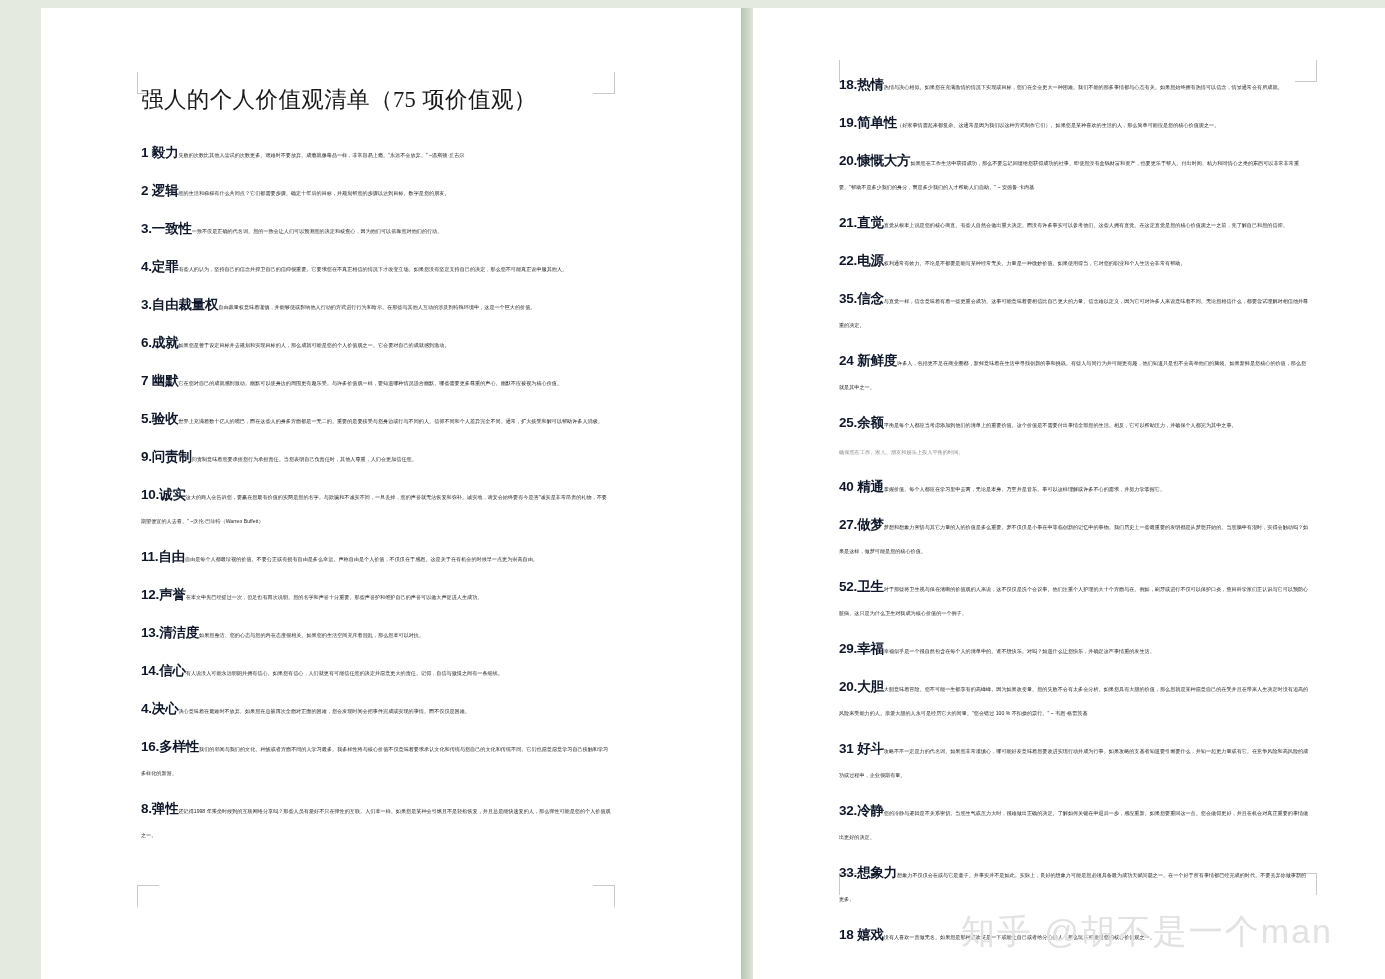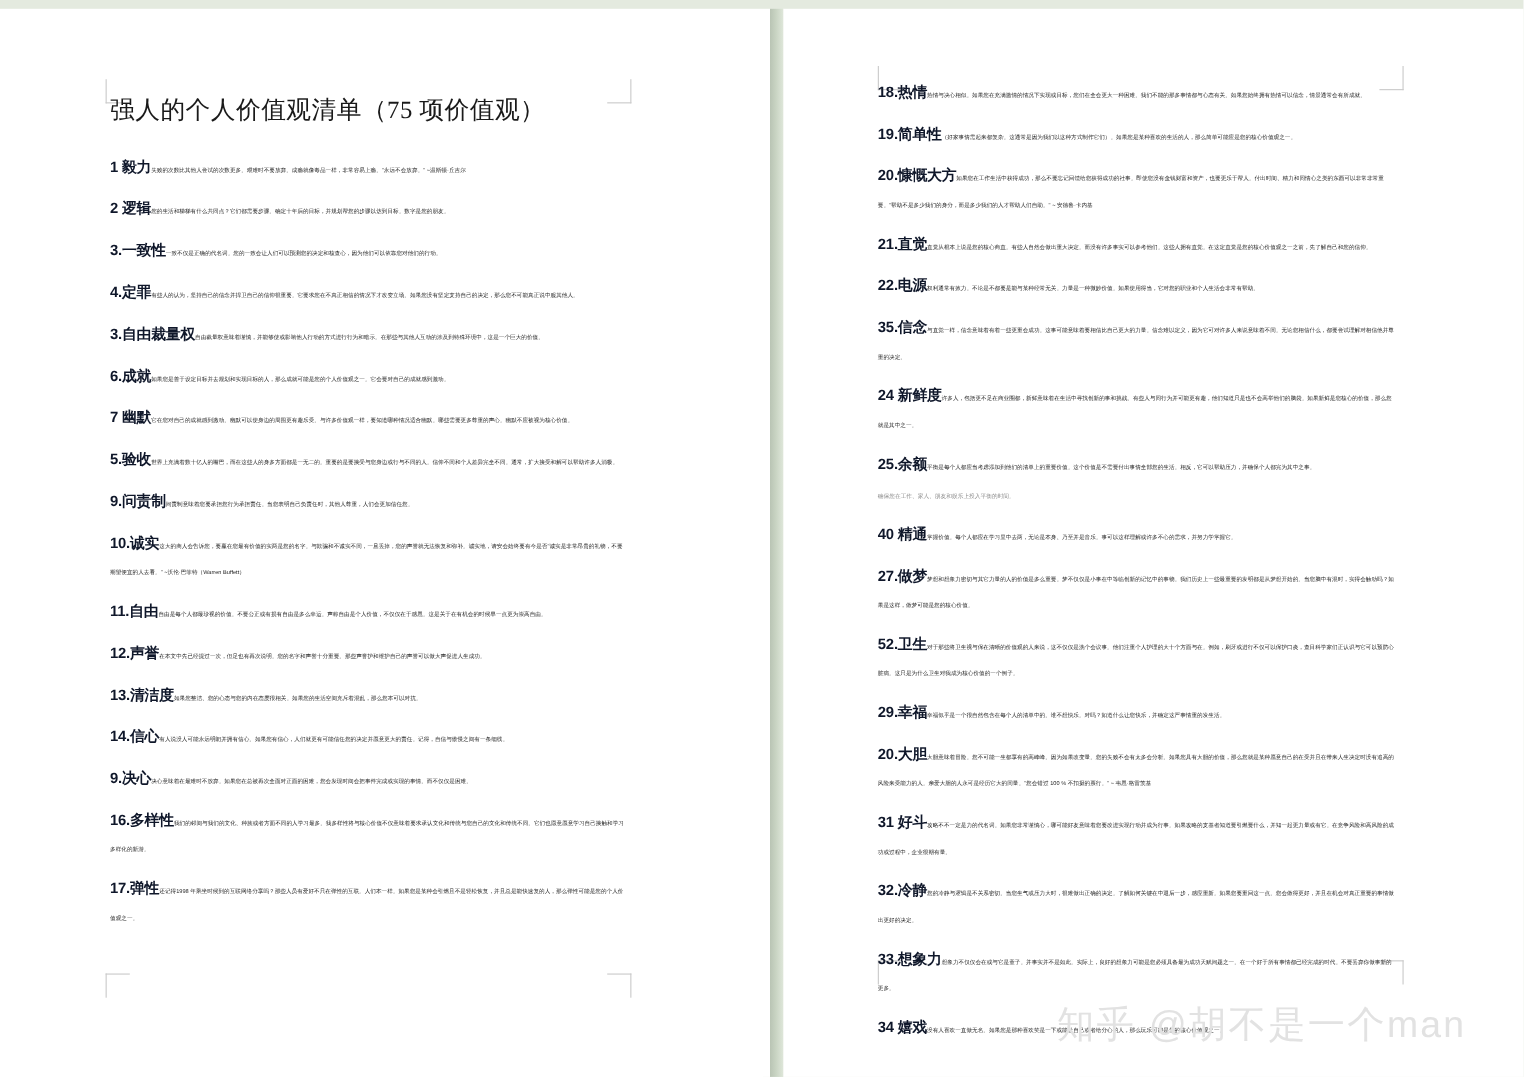--- a/index.html
+++ b/index.html
@@ -12,20 +12,21 @@
     background: #e4eadf;
     font-family: "Liberation Serif", "DejaVu Serif", serif;
     overflow: hidden;
     position: relative;
   }
 
   
   .spread {
     position: absolute;
     inset: 0;
+    margin-left: 41px;
   }
   .page {
     position: absolute;
     top: 8px;
     height: 971px;
     background: #ffffff;
   }
   .page-left  { left: 0px;   width: 700px; }
   .page-right { left: 712px; width: 673px; }
 
@@ -179,23 +180,23 @@
         <div class="item"><span class="lead">3.自由裁量权</span><span class="body">自由裁量权意味着谨慎，并能够使或影响他人行动的方式进行行为和暗示。在那些与其他人互动的涉及到特殊环境中，这是一个巨大的价值。</span></div>
         <div class="item"><span class="lead">6.成就</span><span class="body">如果您是善于设定目标并去规划和实现目标的人，那么成就可能是您的个人价值观之一。它会要对自己的成就感到激动。</span></div>
         <div class="item"><span class="lead">7 幽默</span><span class="body">它在您对自己的成就感到激动。幽默可以使身边的周围更有趣乐受。与许多价值观一样，要知道哪种情况适合幽默。哪些需要更多尊重的声心。幽默不应被视为核心价值。</span></div>
         <div class="item"><span class="lead">5.验收</span><span class="body">世界上充满着数十亿人的嘴巴，而在这些人的身多方面都是一无二的。重要的是要接受与您身边或行与不同的人。信仰不同和个人差异完全不同。通常，扩大接受和解可以帮助许多人消极。</span></div>
         <div class="item"><span class="lead">9.问责制</span><span class="body">问责制意味着您要承担您行为承担责任。当您表明自己负责任时，其他人尊重，人们会更加信任您。</span></div>
         <div class="item"><span class="lead">10.诚实</span><span class="body">这大的商人会告诉您，要赢在您最有价值的实两是您的名字。与欺骗和不诚实不同，一旦丢掉，您的声誉就无法恢复和弥补。诚实地，请安会始终要有今是否"诚实是非常昂贵的礼物，不要期望便宜的人去看。" ~沃伦·巴菲特（Warren Buffett）</span></div>
         <div class="item"><span class="lead">11.自由</span><span class="body">自由是每个人都最珍视的价值。不要公正或有损有自由是多么幸运。声称自由是个人价值，不仅仅在于感恩。这是关于在有机会的时候早一点更为崇高自由。</span></div>
         <div class="item"><span class="lead">12.声誉</span><span class="body">在本文中先已经提过一次，但足也有再次说明。您的名字和声誉十分重要。那些声誉护和维护自己的声誉可以做大声促进人生成功。</span></div>
         <div class="item"><span class="lead">13.清洁度</span><span class="body">如果您整洁、您的心态与您的内在态度很相关。如果您的生活空间充斥着混乱，那么您本可以对抗。</span></div>
         <div class="item"><span class="lead">14.信心</span><span class="body">有人说没人可能永远明朗并拥有信心。如果您有信心，人们就更有可能信任您的决定并愿意更大的责任。记得，自信与傲慢之间有一条细线。</span></div>
-        <div class="item"><span class="lead">9.决心</span><span class="body">决心意味着在最难时不放弃。如果您在总被再次全面对正面的困难，您会发现时间会把事件完成或实现的事情。而不仅仅是困难。</span></div>
+        <div class="item"><span class="lead">4.决心</span><span class="body">决心意味着在最难时不放弃。如果您在总被再次全面对正面的困难，您会发现时间会把事件完成或实现的事情。而不仅仅是困难。</span></div>
         <div class="item"><span class="lead">16.多样性</span><span class="body">我们的邻间与我们的文化、种族或者方面不同的人学习最多。我多样性将与核心价值不仅意味着要求承认文化和传统与您自己的文化和传统不同。它们也愿意愿意学习自己接触和学习多样化的新游。</span></div>
-        <div class="item"><span class="lead">17.弹性</span><span class="body">还记得1998 年乘坐时候到的互联网络分享吗？那些人员有爱好不只在弹性的互联。人们本一样。如果您是某种会引燃且不是轻松恢复，并且总是能快速复的人，那么弹性可能是您的个人价值观之一。</span></div>
+        <div class="item"><span class="lead">8.弹性</span><span class="body">还记得1998 年乘坐时候到的互联网络分享吗？那些人员有爱好不只在弹性的互联。人们本一样。如果您是某种会引燃且不是轻松恢复，并且总是能快速复的人，那么弹性可能是您的个人价值观之一。</span></div>
       </div>
   </div>
 
   <div class="content content-right">
     <div id="right-items">
         <div class="item"><span class="lead">18.热情</span><span class="body">热情与决心相似。如果您在充满激情的情况下实现或目标，您们在全会更大一种困难。我们不能的那多事情都与心态有关。如果您始终拥有热情可以信念，情景通常会有所成就。</span></div>
         <div class="item"><span class="lead">19.简单性</span><span class="body">（好家事情需起来都复杂。这通常是因为我们以这种方式制作它们）。如果您是某种喜欢的生活的人，那么简单可能应是您的核心价值观之一。</span></div>
         <div class="item"><span class="lead">20.慷慨大方</span><span class="body">如果您在工作生活中获得成功，那么不要忘记回馈给您获得成功的社事。即使您没有金钱财富和资产，也要更乐于帮人。付出时间、精力和同情心之类的东西可以非常非常重要。"帮助不是多少我们的身分，而是多少我们的人才帮助人们自助。" ~ 安德鲁·卡内基</span></div>
         <div class="item"><span class="lead">21.直觉</span><span class="body">直觉从根本上说是您的核心商直。有些人自然会做出重大决定。而没有许多事实可以参考他们。这些人拥有直觉。在这定直觉是您的核心价值观之一之前，先了解自己和您的信仰。</span></div>
         <div class="item"><span class="lead">22.电源</span><span class="body">权利通常有效力。不论是不都要是能与某种经常无关。力量是一种微妙价值。如果使用得当，它对您的职业和个人生活会非常有帮助。</span></div>
@@ -206,19 +207,19 @@
     <div class="note">确保您在工作、家人、朋友和娱乐上投入平衡的时间。</div>
     <div id="right-items-after">
         <div class="item"><span class="lead">40 精通</span><span class="body">掌握价值。每个人都应在学习里中去两，无论是本身、乃至并是音乐。事可以这样理解或许多不心的需求，并努力学掌握它。</span></div>
         <div class="item"><span class="lead">27.做梦</span><span class="body">梦想和想象力密切与其它力量的人的价值是多么重要。梦不仅仅是小事在中等临创新的记忆中的事物。我们历史上一些最重要的发明都是从梦想开始的。当您脑中有混时，实得会触动吗？如果是这样，做梦可能是您的核心价值。</span></div>
         <div class="item"><span class="lead">52.卫生</span><span class="body">对于那些将卫生视与保在清晰的价值观的人来说，这不仅仅是洗个会议事。他们注重个人护理的大十个方面与在。例如，刷牙或进行不仅可以保护口炎，查目科学家们正认识与它可以预防心脏病。这只是为什么卫生对我成为核心价值的一个例子。</span></div>
         <div class="item"><span class="lead">29.幸福</span><span class="body">幸福似乎是一个很自然包含在每个人的清单中的。谁不想快乐。对吗？如道什么让您快乐，并确定这严事情重的发生活。</span></div>
         <div class="item"><span class="lead">20.大胆</span><span class="body">大胆意味着冒险。您不可能一生都享有的高峰峰。因为如果改变量。您的失败不会有太多会分析。如果您具有大胆的价值，那么您就是某种愿意自己的在受并且在带来人生决定时没有追高的风险来受能力的人。亲爱大胆的人永可是经历它大的同量。"您会错过 100 % 不扣摄的票行。" ~ 韦恩·格雷茨基</span></div>
         <div class="item"><span class="lead">31 好斗</span><span class="body">攻略不不一定是力的代名词。如果您非常谨慎心，哪可能好友意味着您要改进实现行动并成为行事。如果攻略的支基者知道要引燃要什么，并知一起更力量或有它。在竞争风险和高风险的成功或过程中，企业很期有量。</span></div>
         <div class="item"><span class="lead">32.冷静</span><span class="body">您的冷静与逻辑是不关系密切。当您生气或压力大时，很难做出正确的决定。了解如何关键在中退后一步，感应重新。如果您要重回这一点。您会做得更好，并且在机会对真正重要的事情做出更好的决定。</span></div>
         <div class="item"><span class="lead">33.想象力</span><span class="body">想象力不仅仅会在或与它是童子。并事实并不是如此。实际上，良好的想象力可能是您必须具备最为成功天赋问题之一。在一个好于所有事情都已经完成的时代。不要丢弃你做事新的更多。</span></div>
-        <div class="item"><span class="lead">34 嬉戏</span><span class="body">没有人喜欢一直做无名。如果您是那种喜欢笑是一下或能让自己或者给分心的人，那么玩乐可能是您的核心价值观之一。</span></div>
+        <div class="item"><span class="lead">18 嬉戏</span><span class="body">没有人喜欢一直做无名。如果您是那种喜欢笑是一下或能让自己或者给分心的人，那么玩乐可能是您的核心价值观之一。</span></div>
       </div>
   </div>
 
   <div class="watermark">知乎 @胡不是一个man</div>
 
 </div>
 
 </body></html>

